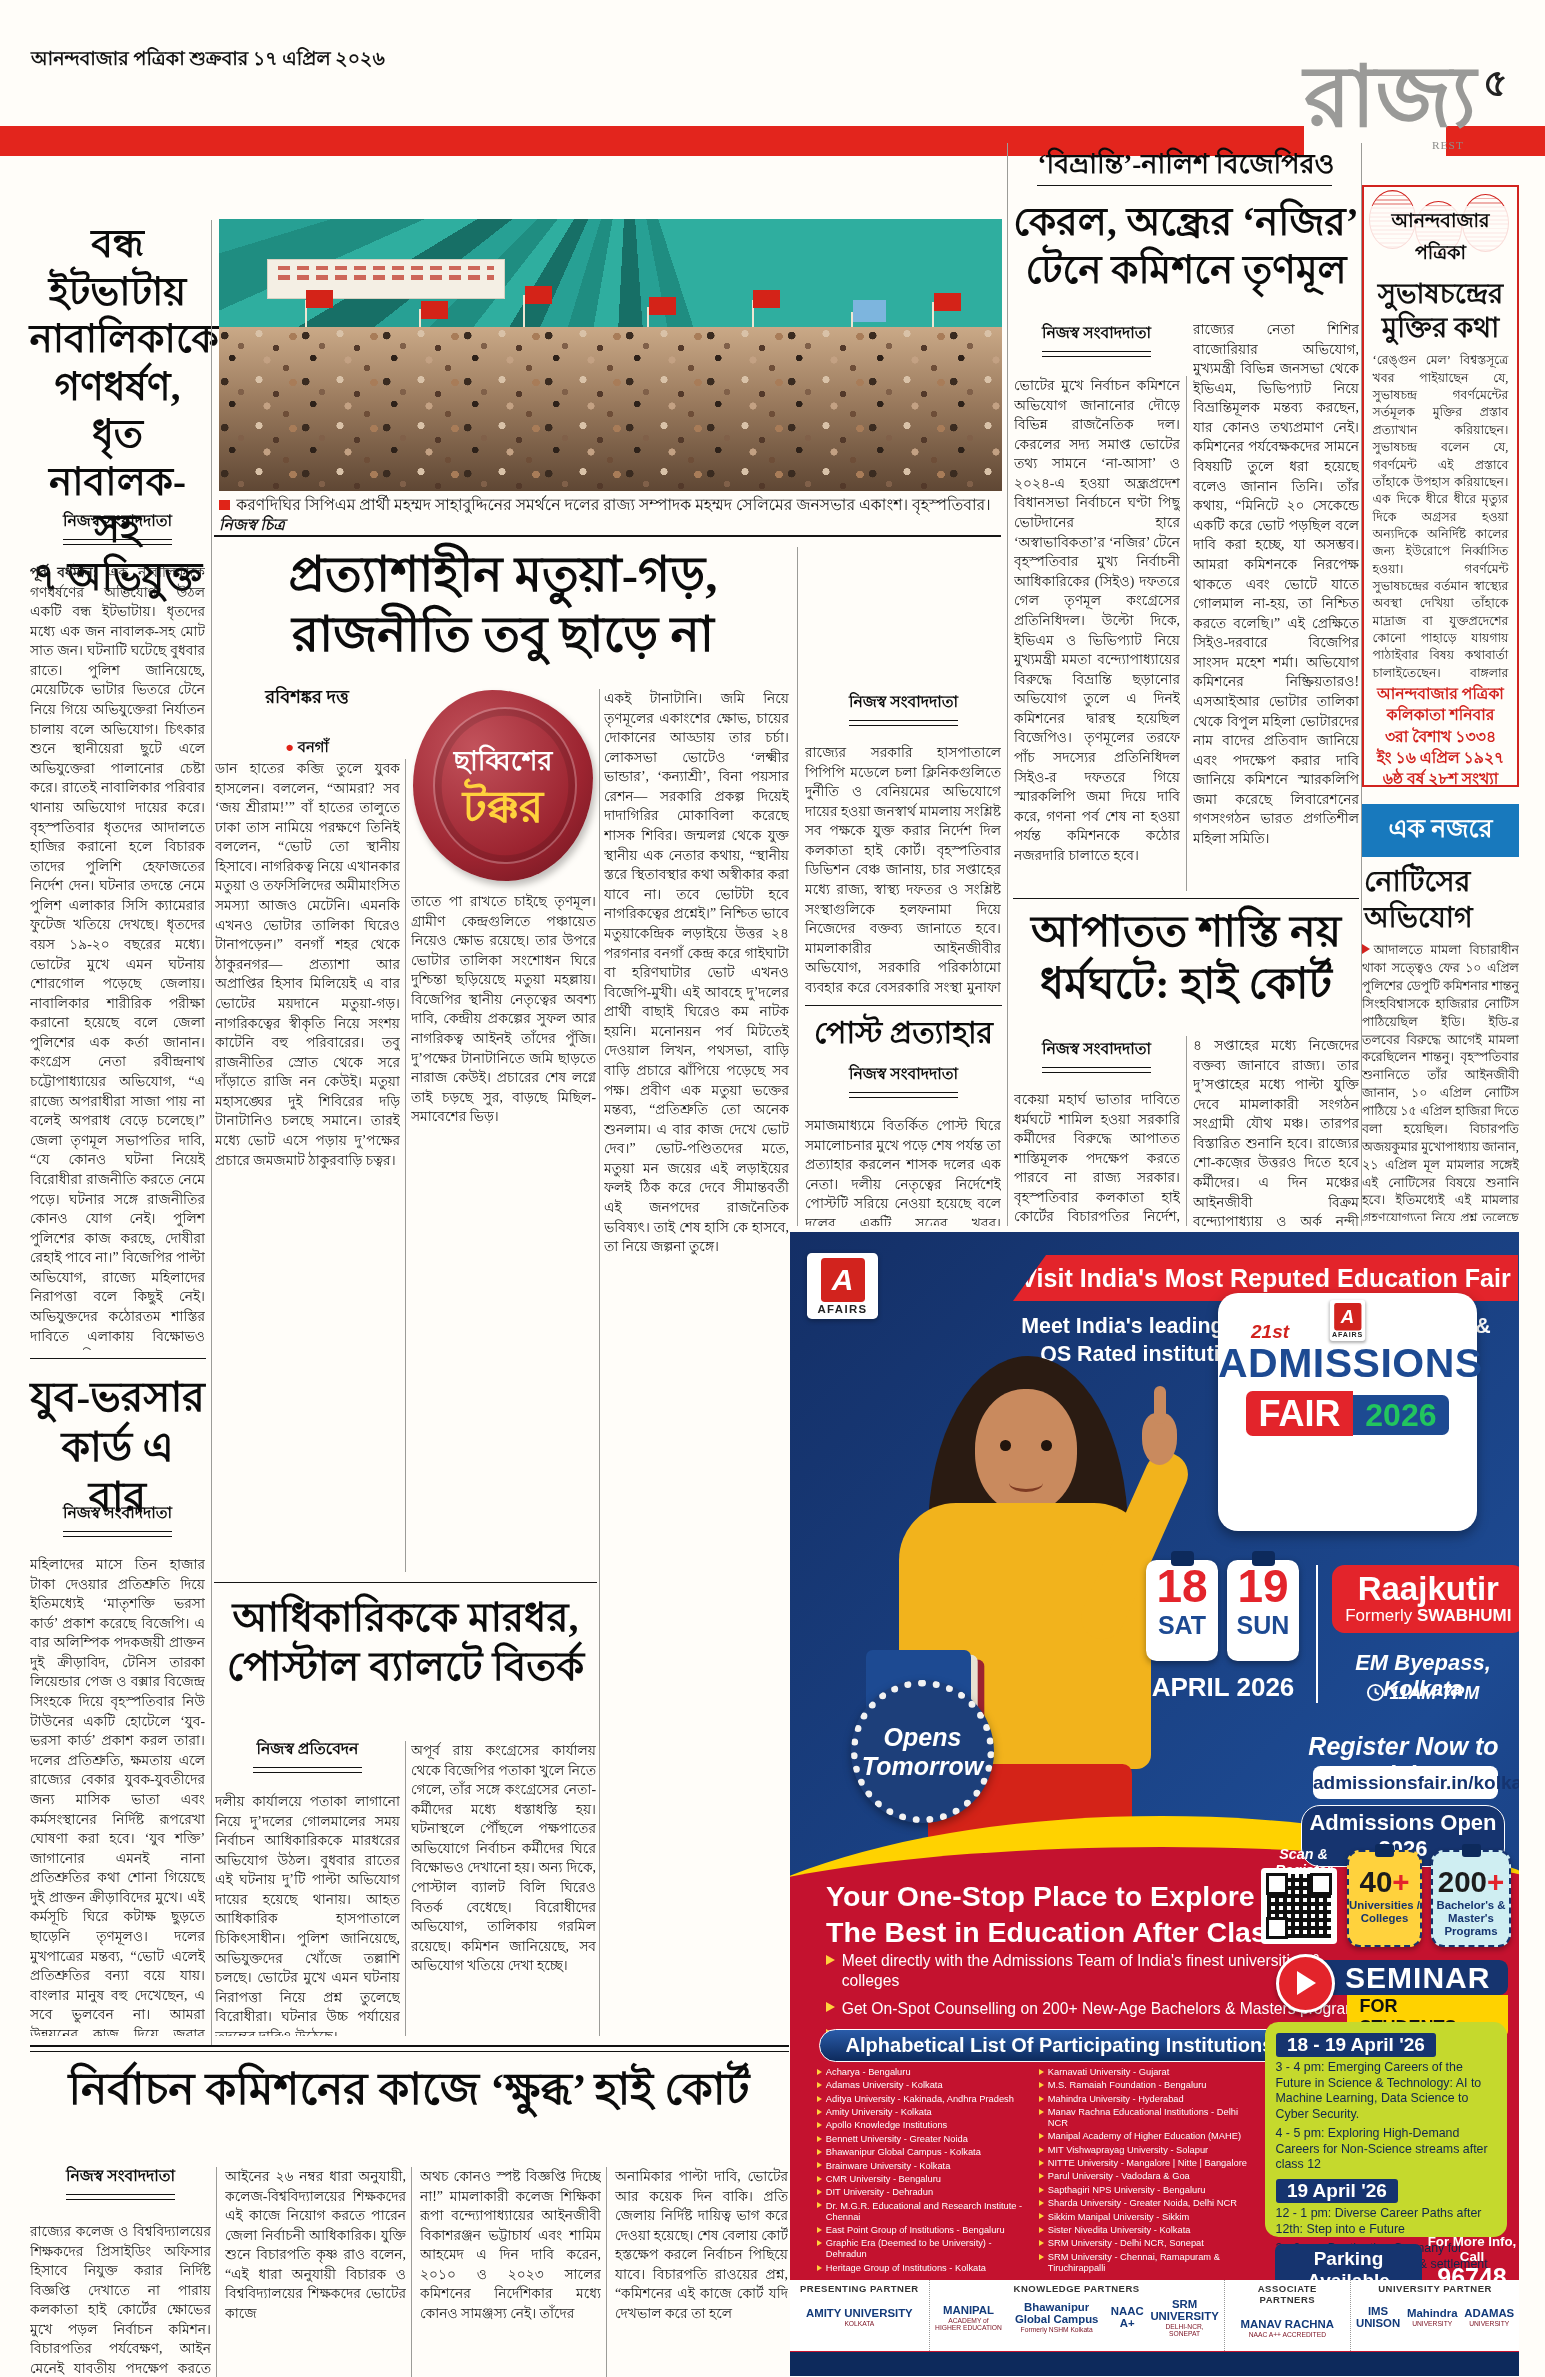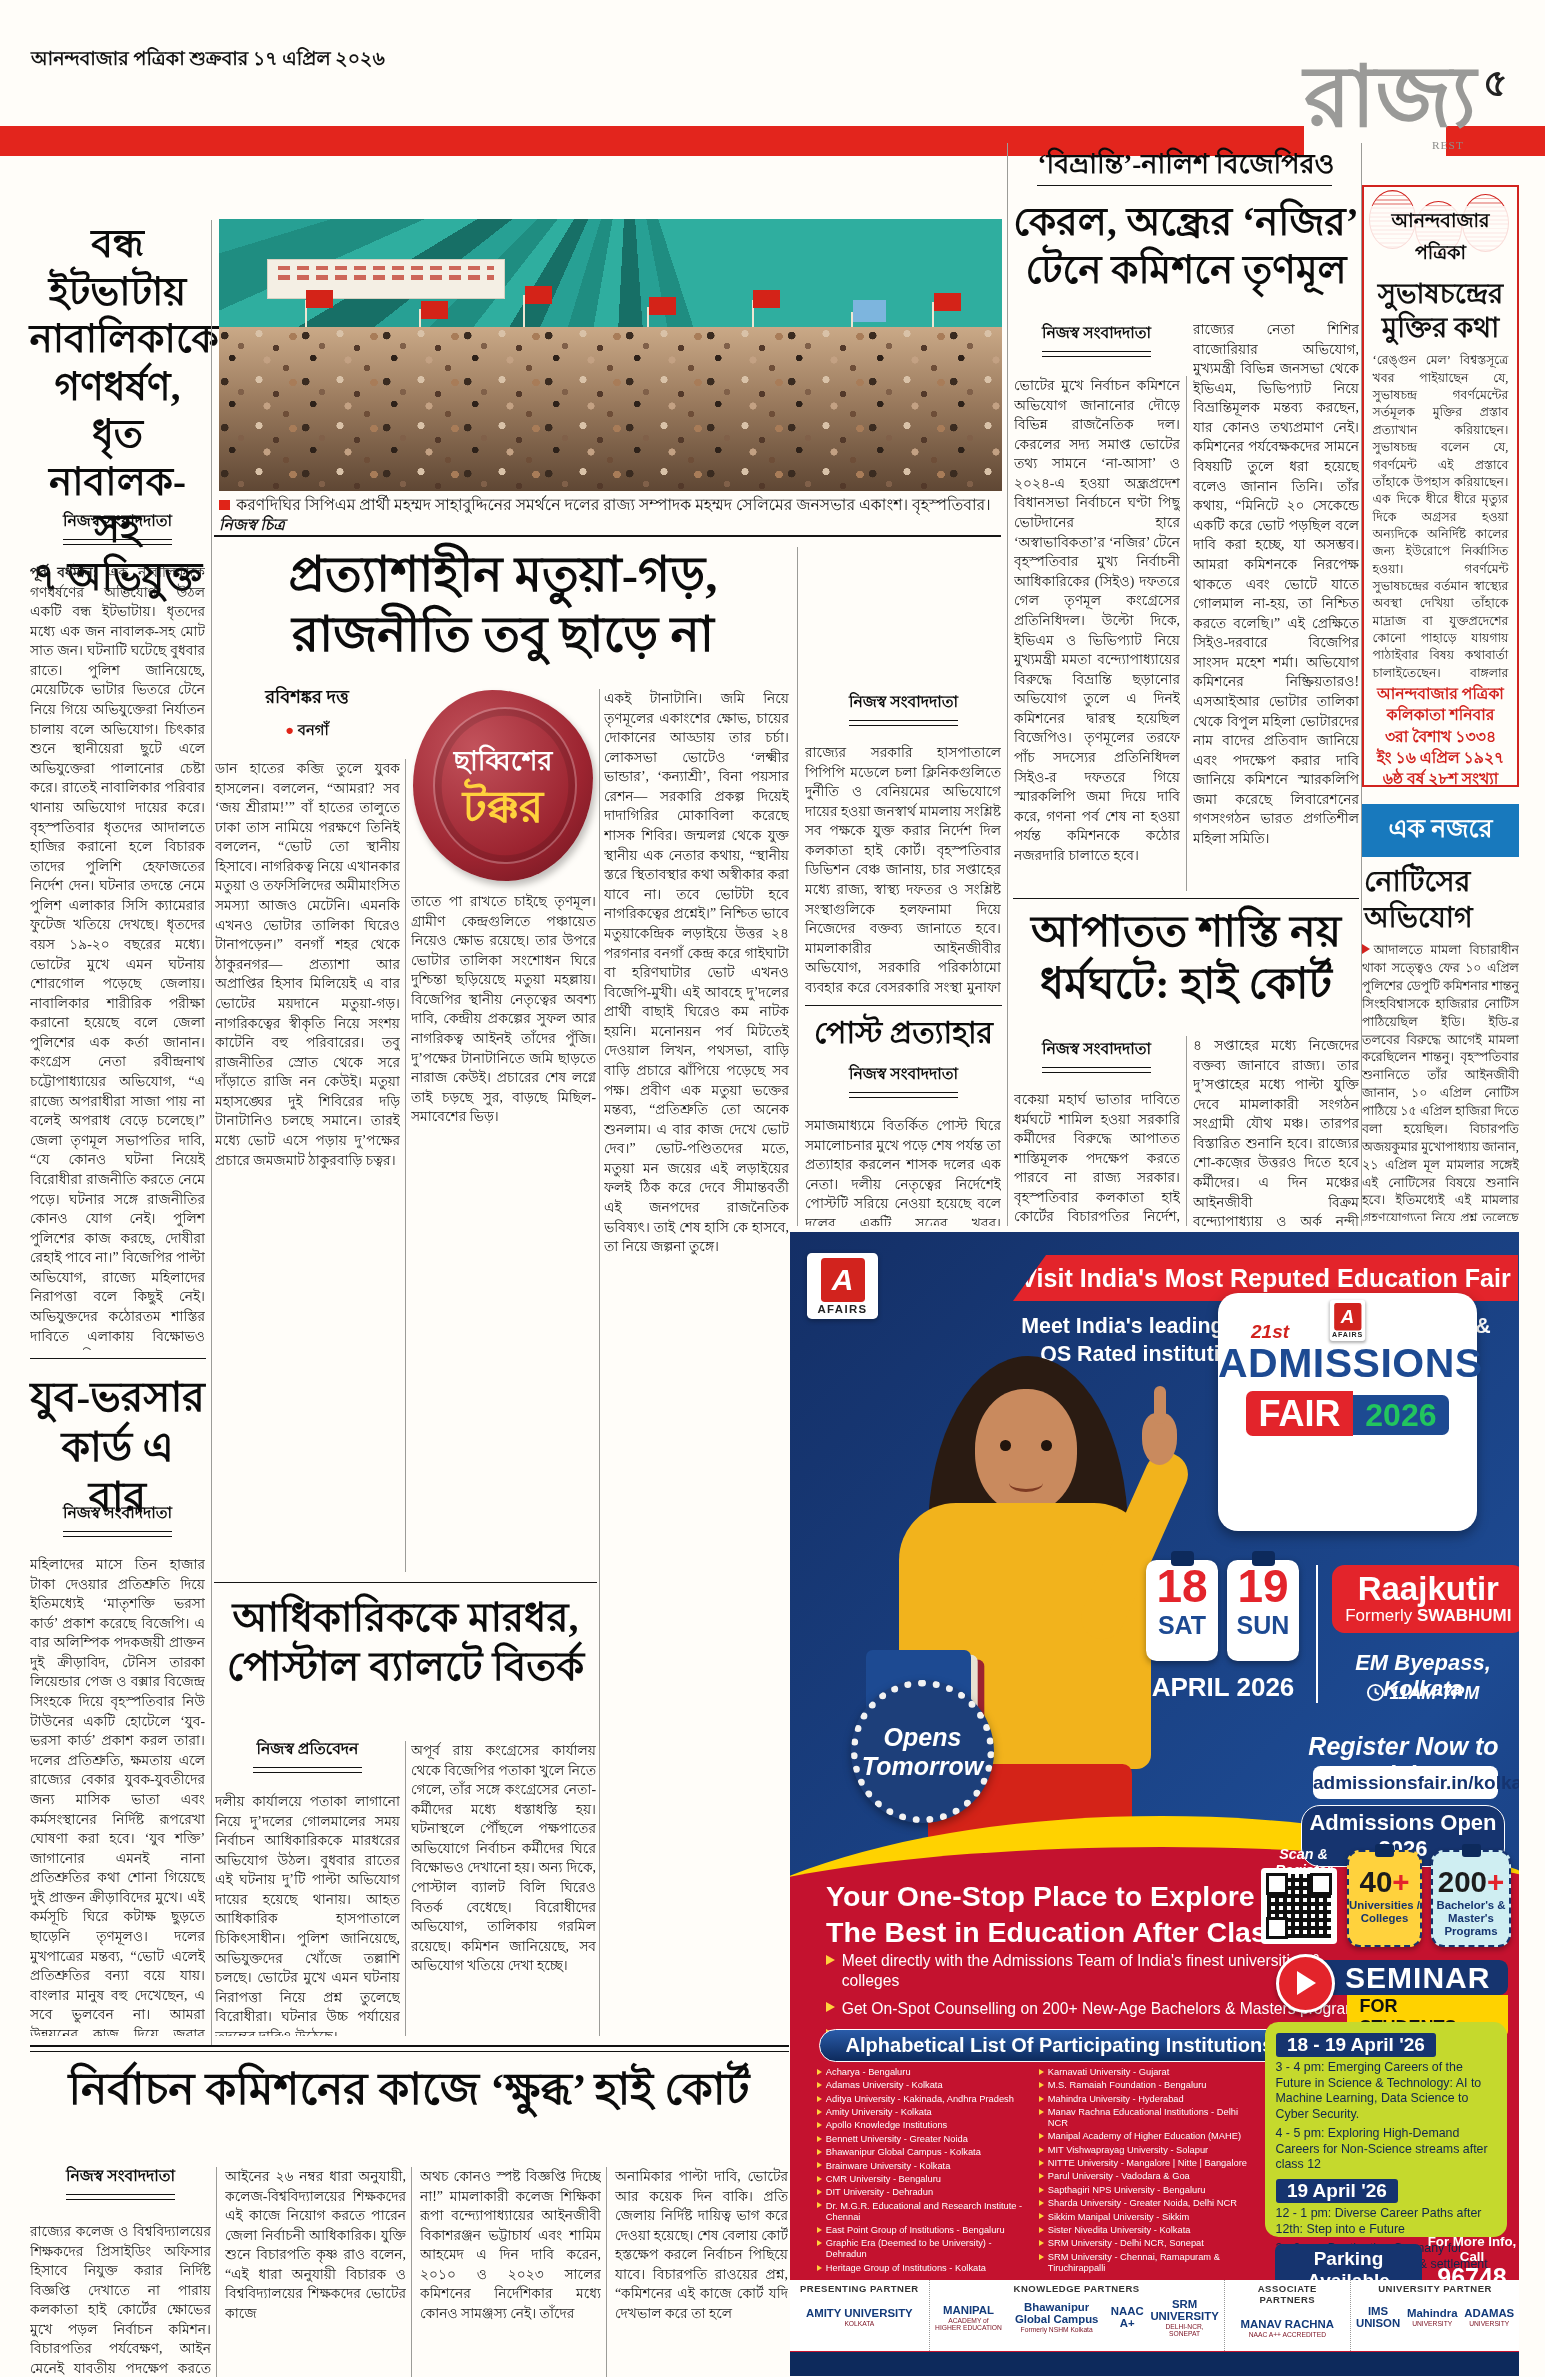--- a/index.html
+++ b/index.html
@@ -199,21 +199,21 @@
   <div class="abs cap" style="left:219px;top:495px;width:783px;">
     <span class="capsq"></span><span>করণদিঘির সিপিএম প্রার্থী মহম্মদ সাহাবুদ্দিনের সমর্থনে দলের রাজ্য সম্পাদক মহম্মদ সেলিমের জনসভার একাংশ। বৃহস্পতিবার।</span>
     <span class="credit">নিজস্ব চিত্র</span>
   </div>
   <div class="hrule" style="left:214px;top:535px;width:787px;height:1.9px;"></div>
 
   <div class="abs hl pre" style="left:214px;top:545px;width:578px;font-size:49px;">প্রত্যাশাহীন মতুয়া-গড়,
 রাজনীতি তবু ছাড়ে না</div>
   <div class="abs" style="left:214px;top:683px;width:186px;">
     <div class="byline" style="font-size:18px;">রবিশঙ্কর দত্ত</div>
-    <div class="dateline" style="margin-top:4px;"><span class="reddot">●</span> <span>বনগাঁ</span></div>
+    <div class="dateline" style="margin-top:21px;"><span class="reddot">●</span> <span>বনগাঁ</span></div>
   </div>
   <div id="seal">
     <div class="sealbody"></div>
     <div class="sealring"></div>
     <div class="sealtxt1">ছাব্বিশের</div>
     <div class="sealtxt2">টক্কর</div>
   </div>
   <div class="abs bodytxt" style="left:215px;top:759px;width:185px;height:811px;">ডান হাতের কব্জি তুলে যুবক হাসলেন। বললেন, “আমরা? সব ‘জয় শ্রীরাম!’” বাঁ হাতের তালুতে ঢাকা তাস নামিয়ে পরক্ষণে তিনিই বললেন, “ভোট তো স্থানীয় হিসাবে। নাগরিকত্ব নিয়ে এখানকার মতুয়া ও তফসিলিদের অমীমাংসিত সমস্যা আজও মেটেনি। এমনকি এখনও ভোটার তালিকা ঘিরেও টানাপড়েন।” বনগাঁ শহর থেকে ঠাকুরনগর— প্রত্যাশা আর অপ্রাপ্তির হিসাব মিলিয়েই এ বার ভোটের ময়দানে মতুয়া-গড়। নাগরিকত্বের স্বীকৃতি নিয়ে সংশয় কাটেনি বহু পরিবারের। তবু রাজনীতির স্রোত থেকে সরে দাঁড়াতে রাজি নন কেউই। মতুয়া মহাসঙ্ঘের দুই শিবিরের দড়ি টানাটানিও চলছে সমানে। তারই মধ্যে ভোট এসে পড়ায় দু’পক্ষের প্রচারে জমজমাট ঠাকুরবাড়ি চত্বর।</div>
   <div class="abs bodytxt" style="left:411px;top:892px;width:185px;height:678px;">তাতে পা রাখতে চাইছে তৃণমূল। গ্রামীণ কেন্দ্রগুলিতে পঞ্চায়েত নিয়েও ক্ষোভ রয়েছে। তার উপরে ভোটার তালিকা সংশোধন ঘিরে দুশ্চিন্তা ছড়িয়েছে মতুয়া মহল্লায়। বিজেপির স্থানীয় নেতৃত্বের অবশ্য দাবি, কেন্দ্রীয় প্রকল্পের সুফল আর নাগরিকত্ব আইনই তাঁদের পুঁজি। দু’পক্ষের টানাটানিতে জমি ছাড়তে নারাজ কেউই। প্রচারের শেষ লগ্নে তাই চড়ছে সুর, বাড়ছে মিছিল-সমাবেশের ভিড়।</div>
   <div class="abs bodytxt" style="left:604px;top:689px;width:185px;height:1347px;">একই টানাটানি। জমি নিয়ে তৃণমূলের একাংশের ক্ষোভ, চায়ের দোকানের আড্ডায় তার চর্চা। লোকসভা ভোটেও ‘লক্ষ্মীর ভান্ডার’, ‘কন্যাশ্রী’, বিনা পয়সার রেশন— সরকারি প্রকল্প দিয়েই দাদাগিরির মোকাবিলা করেছে শাসক শিবির। জন্মলগ্ন থেকে যুক্ত স্থানীয় এক নেতার কথায়, “স্থানীয় স্তরে স্থিতাবস্থার কথা অস্বীকার করা যাবে না। তবে ভোটটা হবে নাগরিকত্বের প্রশ্নেই।” নিশ্চিত ভাবে মতুয়াকেন্দ্রিক লড়াইয়ে উত্তর ২৪ পরগনার বনগাঁ কেন্দ্র করে গাইঘাটা বা হরিণঘাটার ভোট এখনও বিজেপি-মুখী। এই আবহে দু’দলের প্রার্থী বাছাই ঘিরেও কম নাটক হয়নি। মনোনয়ন পর্ব মিটতেই দেওয়াল লিখন, পথসভা, বাড়ি বাড়ি প্রচারে ঝাঁপিয়ে পড়েছে সব পক্ষ। প্রবীণ এক মতুয়া ভক্তের মন্তব্য, “প্রতিশ্রুতি তো অনেক শুনলাম। এ বার কাজ দেখে ভোট দেব।” ভোট-পণ্ডিতদের মতে, মতুয়া মন জয়ের এই লড়াইয়ের ফলই ঠিক করে দেবে সীমান্তবর্তী এই জনপদের রাজনৈতিক ভবিষ্যৎ। তাই শেষ হাসি কে হাসবে, তা নিয়ে জল্পনা তুঙ্গে।</div>

